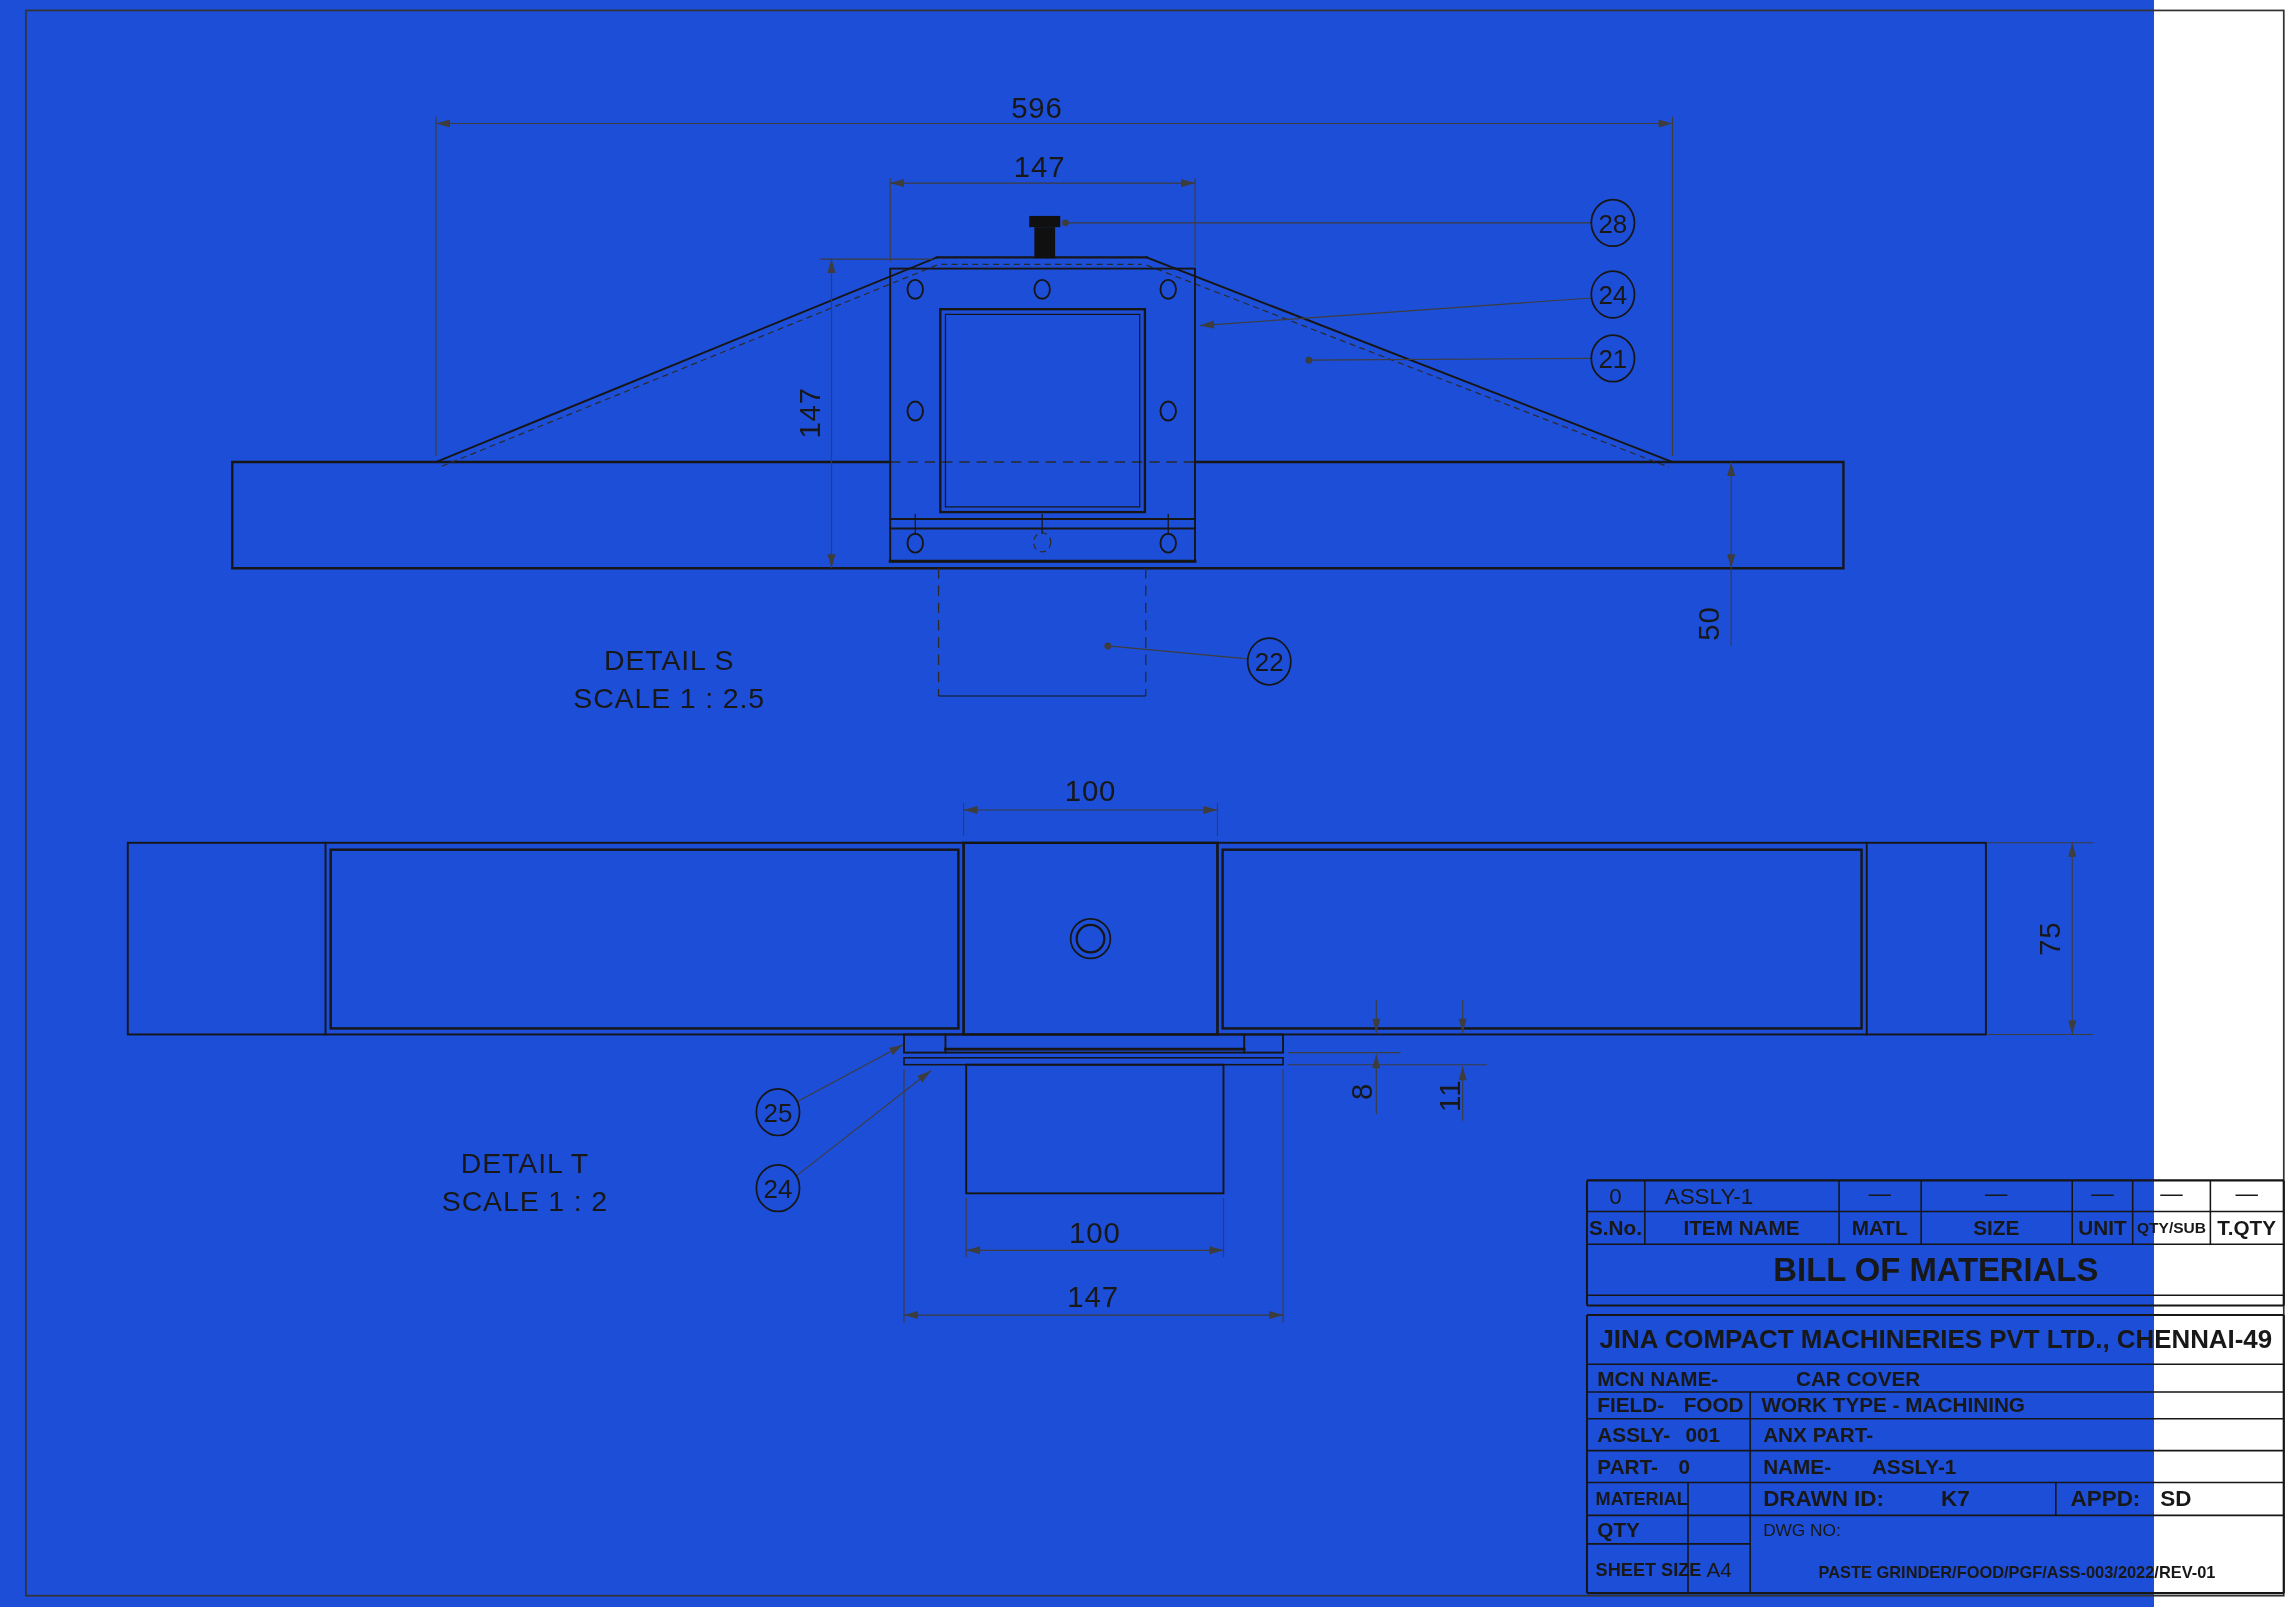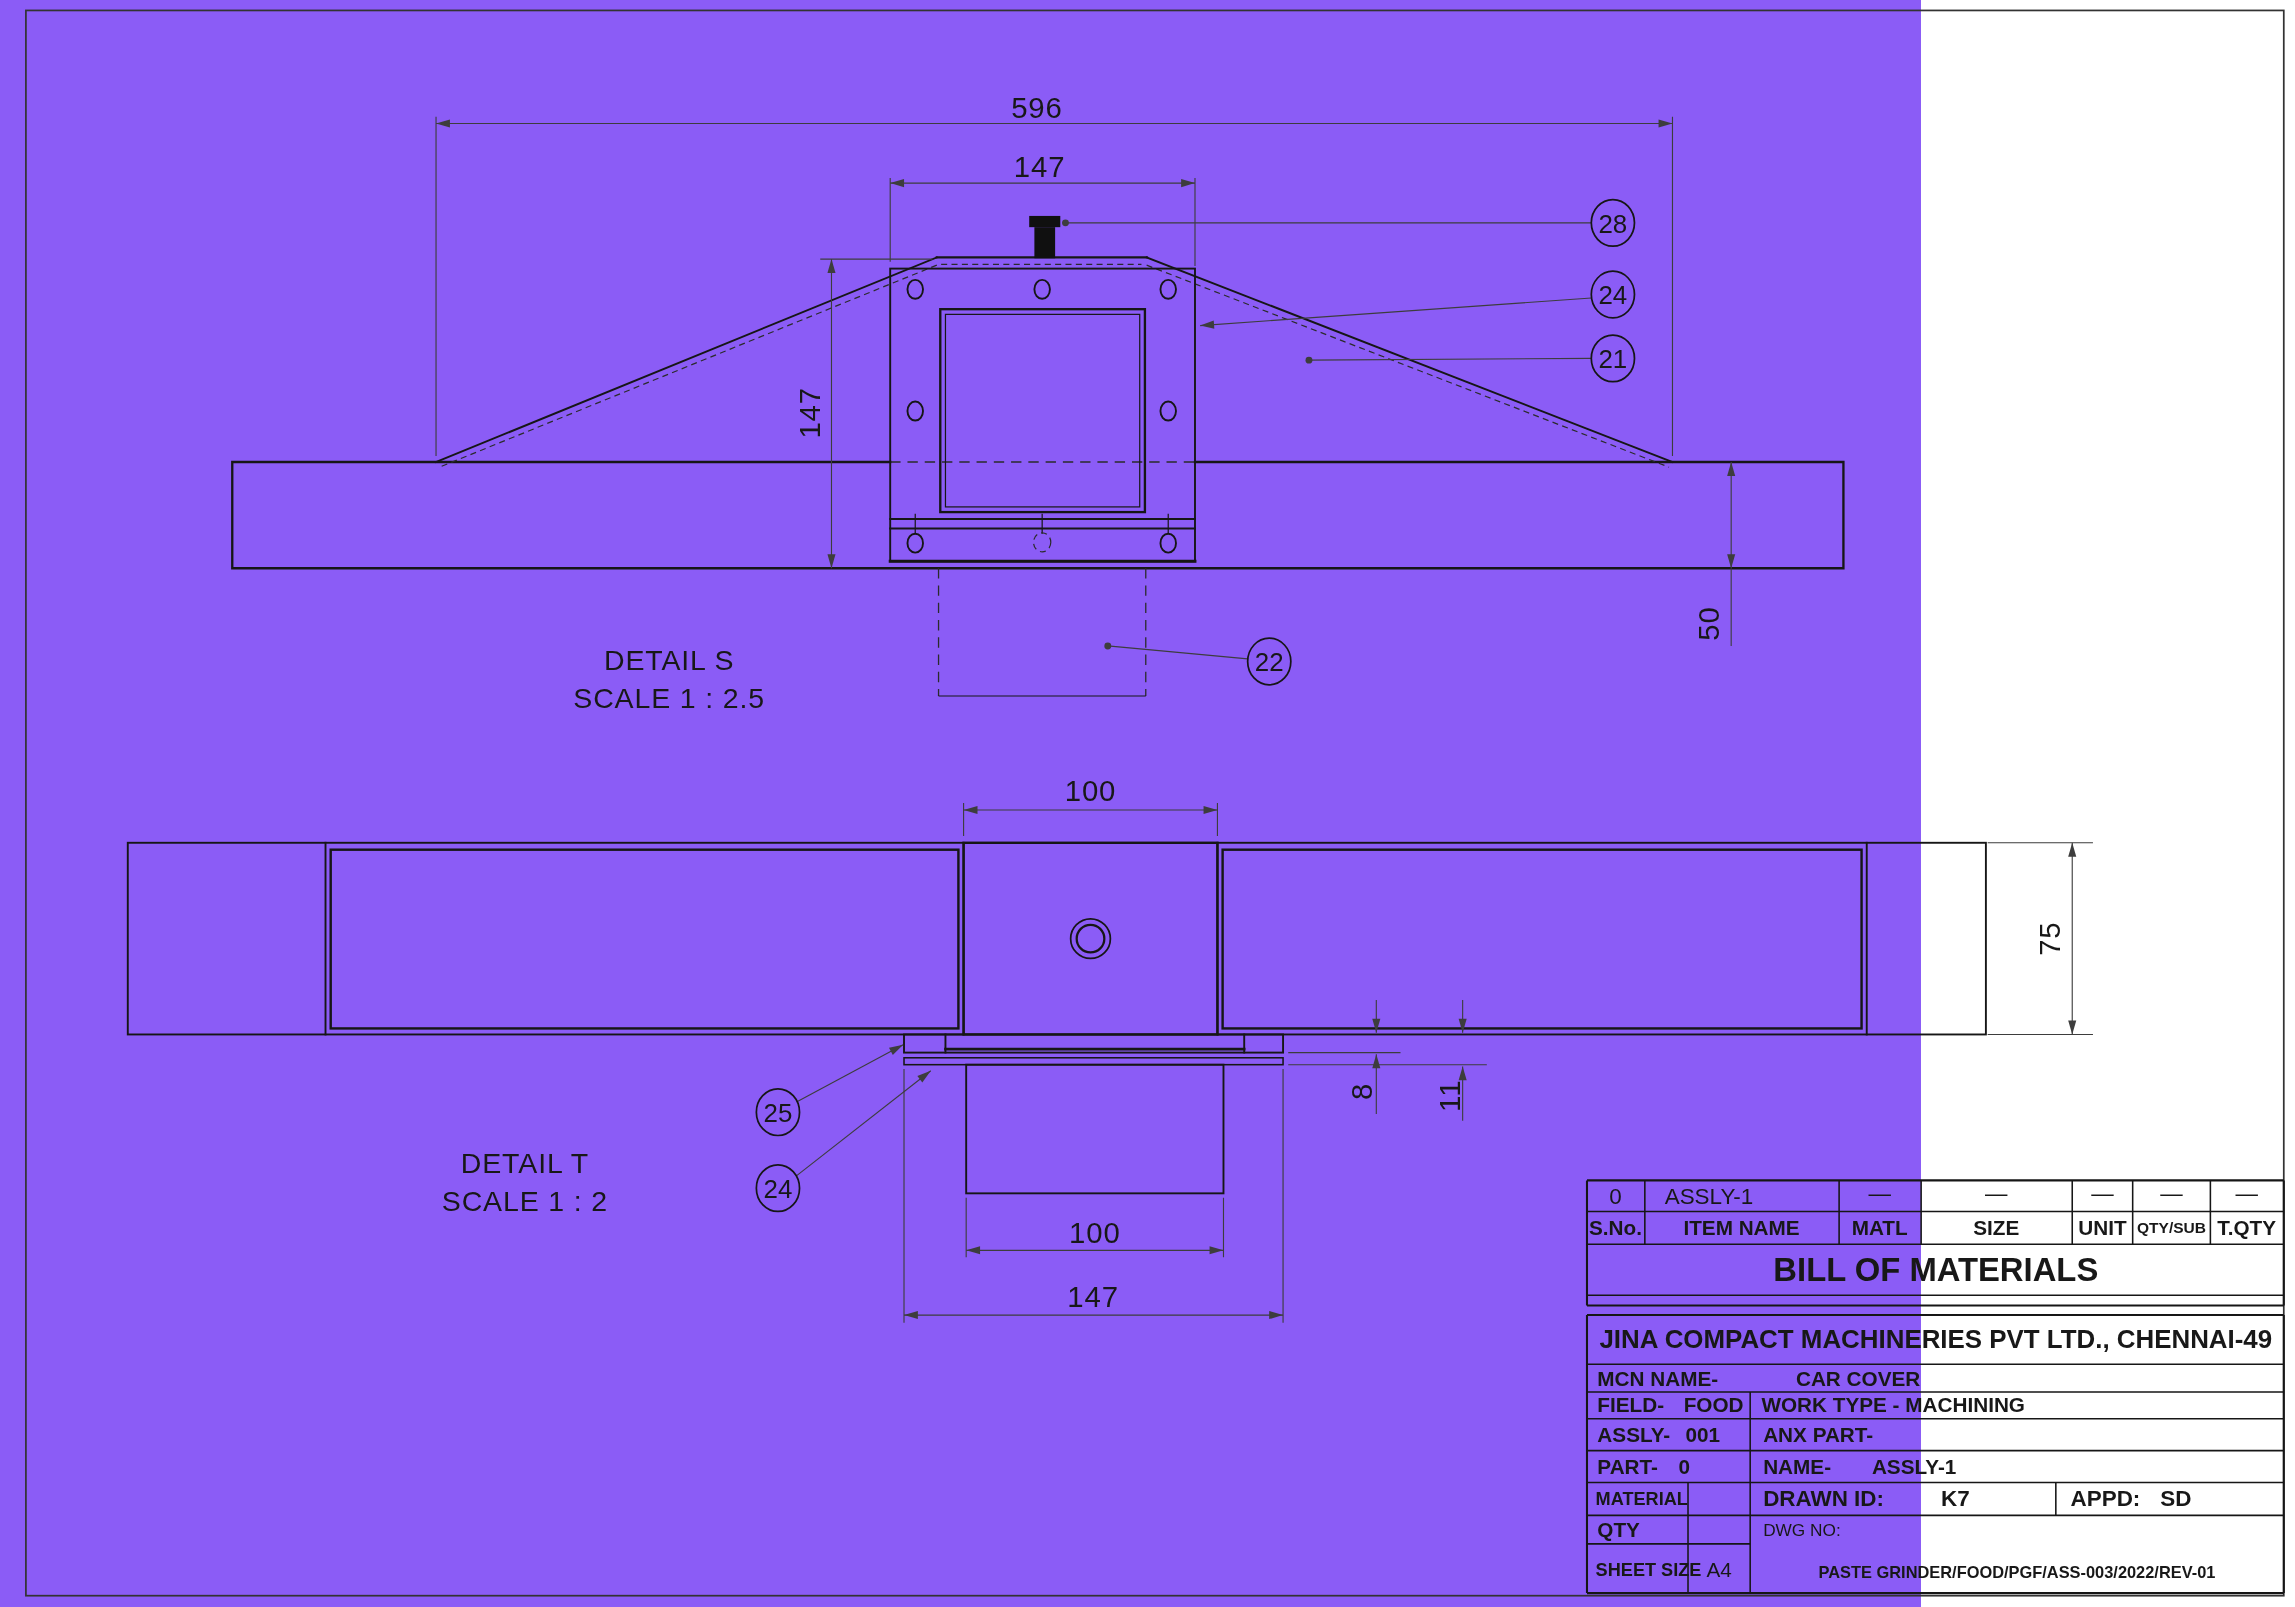--- a/index.html
+++ b/index.html
@@ -1,16 +1,16 @@
 <!DOCTYPE html>
 <html style="font-size:14px"><head>
 <meta charset="utf-8">
 <style>
   html,body{margin:0;padding:0;background:#ffffff;}
-  .stage{width:1921px;height:1607px;position:relative;background:#8b5cf6;}
+  .stage{width:2154px;height:1607px;position:relative;background:#1d4ed8;}
   svg{display:block;font-family:"Liberation Sans",sans-serif;}
   .ol   {stroke:#161616;stroke-width:2.2;fill:none;stroke-linecap:square;}
   .olth {stroke:#161616;stroke-width:3.4;fill:none;stroke-linecap:square;}
   .olb  {stroke:#161616;stroke-width:2.7;fill:none;stroke-linecap:square;}
   .oltn {stroke:#161616;stroke-width:1.4;fill:none;}
   .hid  {stroke:#2b2b2b;stroke-width:1.5;fill:none;stroke-dasharray:12 8;}
   .hid2 {stroke:#2b2b2b;stroke-width:1.4;fill:none;stroke-dasharray:7 5;}
   .dim  {stroke:#3d3d3d;stroke-width:1.3;fill:none;}
   .tbl  {stroke:#161616;stroke-width:1.8;fill:none;}
   .tblb {stroke:#161616;stroke-width:2.4;fill:none;}

